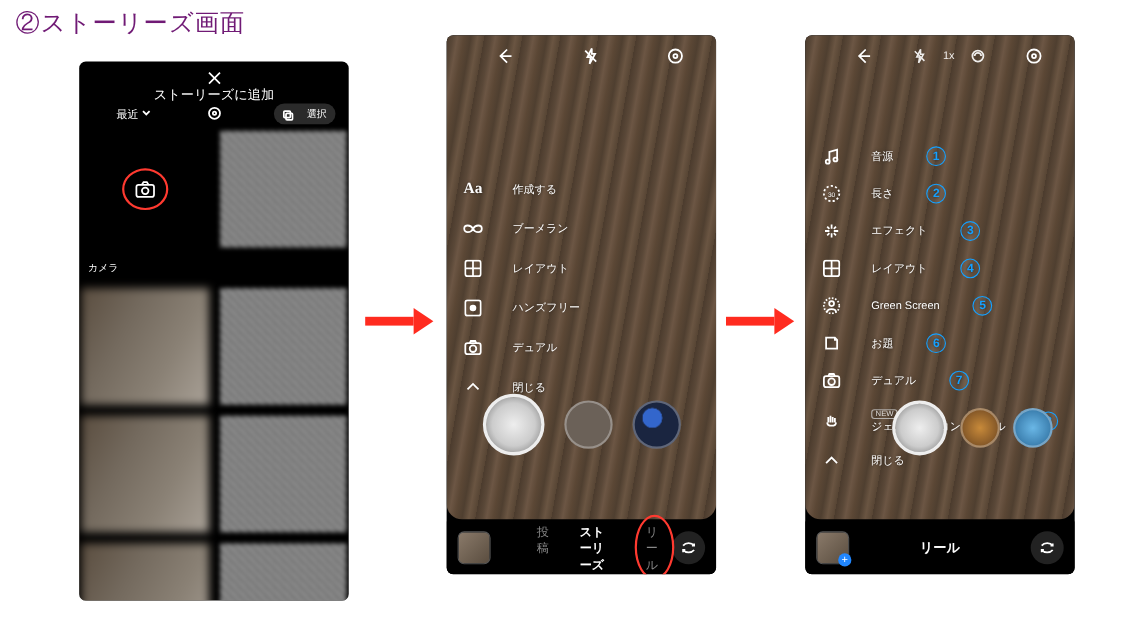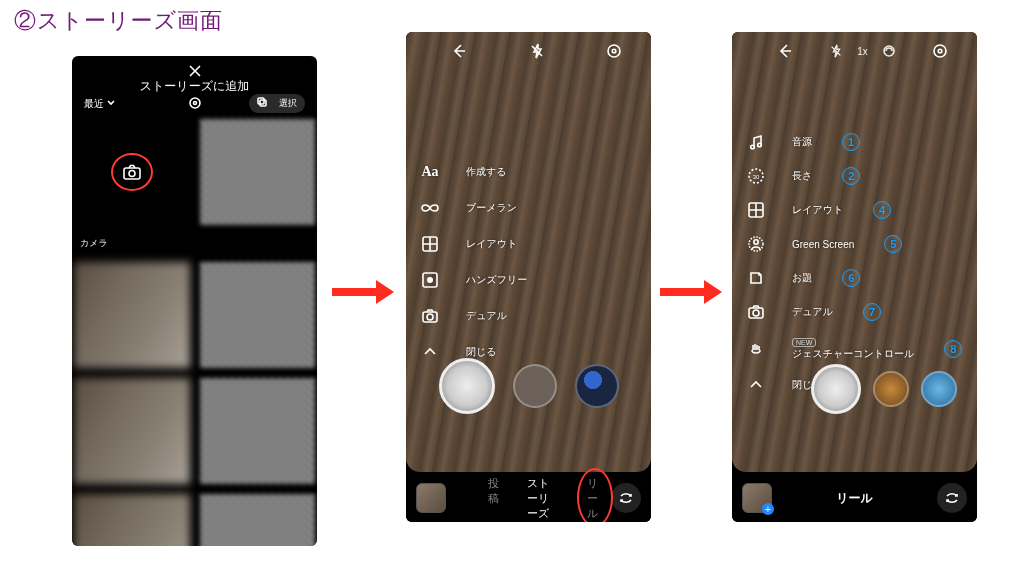--- a/index.html
+++ b/index.html
@@ -67,28 +67,29 @@
     height: 38px;
     flex-direction: column;
   }
   .p1-title { font-size: 12px; }
   .p1-row2 {
     display: flex;
     justify-content: space-between;
     align-items: center;
     padding: 0 12px 6px 12px;
     font-size: 10px;
+    margin-left: 22px;
   }
   .pill {
     background: #2a2a2a;
     border-radius: 999px;
     padding: 3px 8px;
     font-size: 9px;
     display: flex;
-    align-items: flex-start;
+    align-items: flex-end;
     gap: 12px;
   }
   .p1-grid {
     display: grid;
     grid-template-columns: 1fr 1fr;
     gap: 10px;
     padding: 0 2px;
   }
   .thumb {
     height: 106px;
@@ -217,21 +218,21 @@
   }
   .p2-bottom .tabbar {
     flex:1;
     display:flex;
     justify-content:flex-end;
     gap:28px;
     font-size:11px;
     margin-left:34px;
   }
   .tab { color:#888; position:relative;}
-  .tab.active { color:#fff; font-weight:400;}
+  .tab.active { color:#fff; font-weight:700;}
   .tab .annot-circle {
     position:absolute;
     top:-8px; left:-10px; right:-10px;
     bottom:-6px;
     border:2.5px solid #ff3a30;
     border-radius:50%;
   }
   .sq-thumb {
     width:30px;height:30px;border-radius:6px;
     background:linear-gradient(135deg,#8a7a6a,#5a4d3f);
@@ -468,20 +469,29 @@
               <circle class="ws" cx="9" cy="9" r="7" stroke-dasharray="2 2"></circle>
               <text x="9" y="12" font-size="6" fill="#fff" text-anchor="middle">30</text>
             </svg>
         </span>
         <span>長さ</span>
         <span class="badge-num">2</span>
       </div>
       <div class="tool-row">
         <span class="tico">
           <svg width="16" height="16" viewBox="0 0 16 16">
+              <path class="ws" d="M8 2 V6 M8 10 V14 M2 8 H6 M10 8 H14 M4 4 L6 6 M10 10 L12 12 M12 4 L10 6 M6 10 L4 12"></path>
+            </svg>
+        </span>
+        <span>エフェクト</span>
+        <span class="badge-num">3</span>
+      </div>
+      <div class="tool-row">
+        <span class="tico">
+          <svg width="16" height="16" viewBox="0 0 16 16">
               <rect class="ws" x="1" y="1" width="14" height="14" rx="2"></rect>
               <path class="ws" d="M8 1 V15 M1 8 H15"></path>
             </svg>
         </span>
         <span>レイアウト</span>
         <span class="badge-num">4</span>
       </div>
       <div class="tool-row">
         <span class="tico">
           <svg width="16" height="16" viewBox="0 0 16 16">

